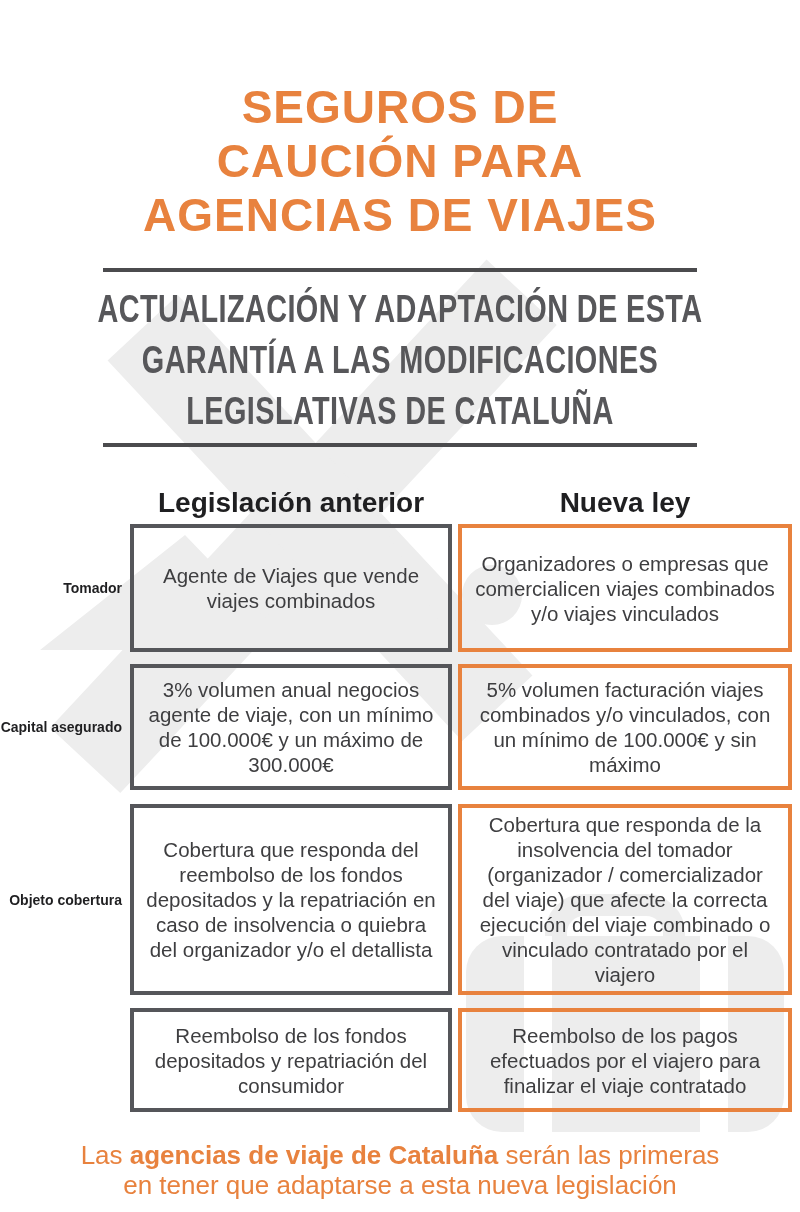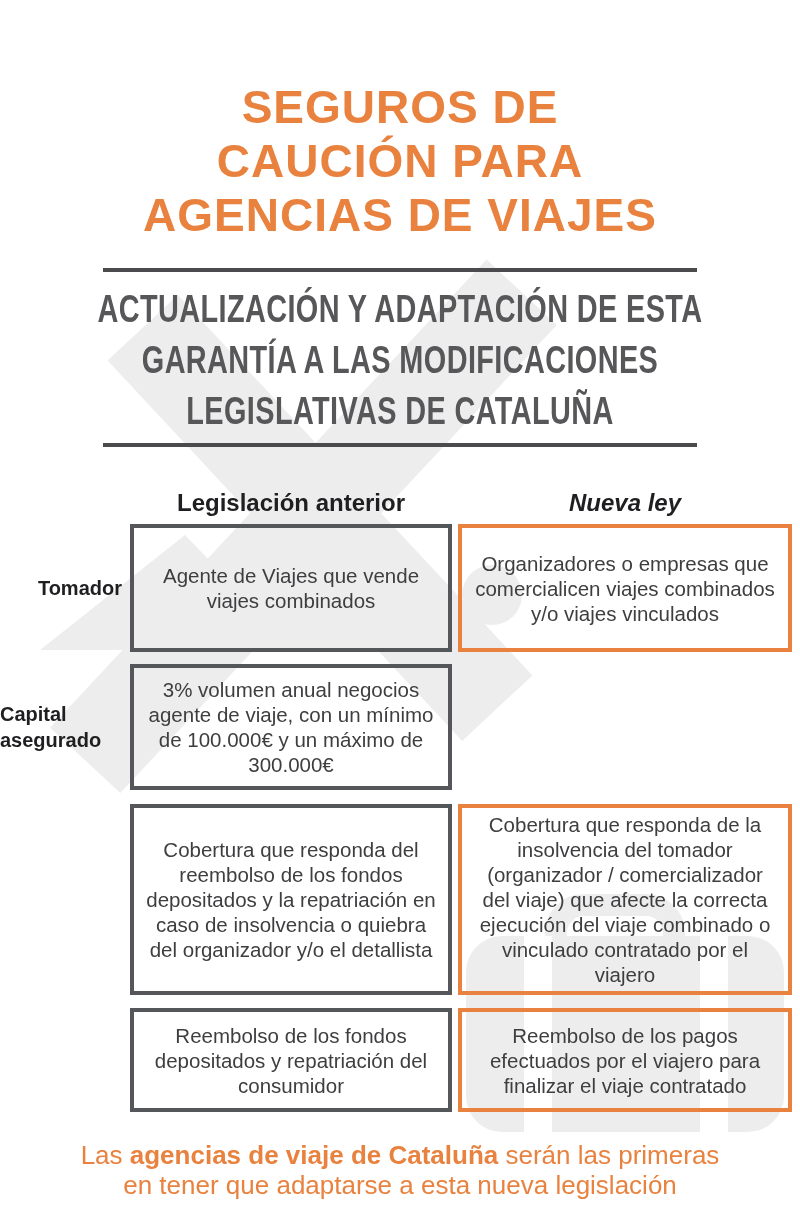--- a/index.html
+++ b/index.html
@@ -30,34 +30,34 @@
   .subtitle{
     position:absolute;top:240px;left:0;width:800px;
     text-align:center;white-space:pre-line;
     color:var(--subtitle-gray);font-size:38px;line-height:51px;
     font-weight:700;letter-spacing:0.5px;
     transform:scaleX(0.76);transform-origin:50% 50%;
   }
   .col-header{
     position:absolute;top:441px;height:36px;
     display:flex;align-items:center;justify-content:center;
-    font-size:24px;font-weight:700;color:var(--label-color);
+    font-size:28px;font-weight:700;color:var(--label-color);
   }
   .col-header.left{left:130px;width:322px;}
-  .col-header.right{left:458px;width:334px;font-style:italic;}
+  .col-header.right{left:458px;width:334px;}
 
   .row{position:absolute;left:0;width:800px;}
   .r1{top:480px;height:128px;}
   .r2{top:620px;height:126px;}
   .r3{top:760px;height:191px;}
   .r4{top:964px;height:104px;}
   .row-label{
     position:absolute;left:0;top:0;height:100%;width:122px;
     display:flex;align-items:center;justify-content:flex-end;
-    text-align:left;font-size:20px;line-height:26px;font-weight:700;
+    text-align:center;font-size:14px;line-height:26px;font-weight:700;
     color:var(--label-color);
   }
   .cell{
     position:absolute;top:0;height:100%;
     display:flex;align-items:center;justify-content:center;
     text-align:center;background:transparent;
     font-size:20.5px;line-height:25px;color:var(--box-text);
     padding:6px 10px;
   }
   .cell.old{left:130px;width:322px;border:4px solid var(--gray-border);}
@@ -118,23 +118,27 @@
       <div class="cell old">
         <span>Agente de Viajes que vende viajes combinados</span>
       </div>
     </div>
 
     <div class="row r2">
       <div class="row-label">Capital asegurado</div>
       <div class="cell old">
         <span>3% volumen anual negocios agente de viaje, con un mínimo de 100.000€ y un máximo de 300.000€</span>
       </div>
+      <div class="cell new">
+        <span>5% volumen facturación viajes combinados y/o vinculados, con un mínimo de 100.000€ y sin máximo</span>
+      </div>
     </div>
 
     <div class="row r3">
+      <div class="row-label">Objeto cobertura</div>
       <div class="cell new">
         <span>Cobertura que responda de la insolvencia del tomador (organizador / comercializador del viaje) que afecte la correcta ejecución del viaje combinado o vinculado contratado por el viajero</span>
       </div>
       <div class="cell old">
         <span>Cobertura que responda del reembolso de los fondos depositados y la repatriación en caso de insolvencia o quiebra del organizador y/o el detallista</span>
       </div>
     </div>
 
     <div class="row r4">
       <div class="cell new">

